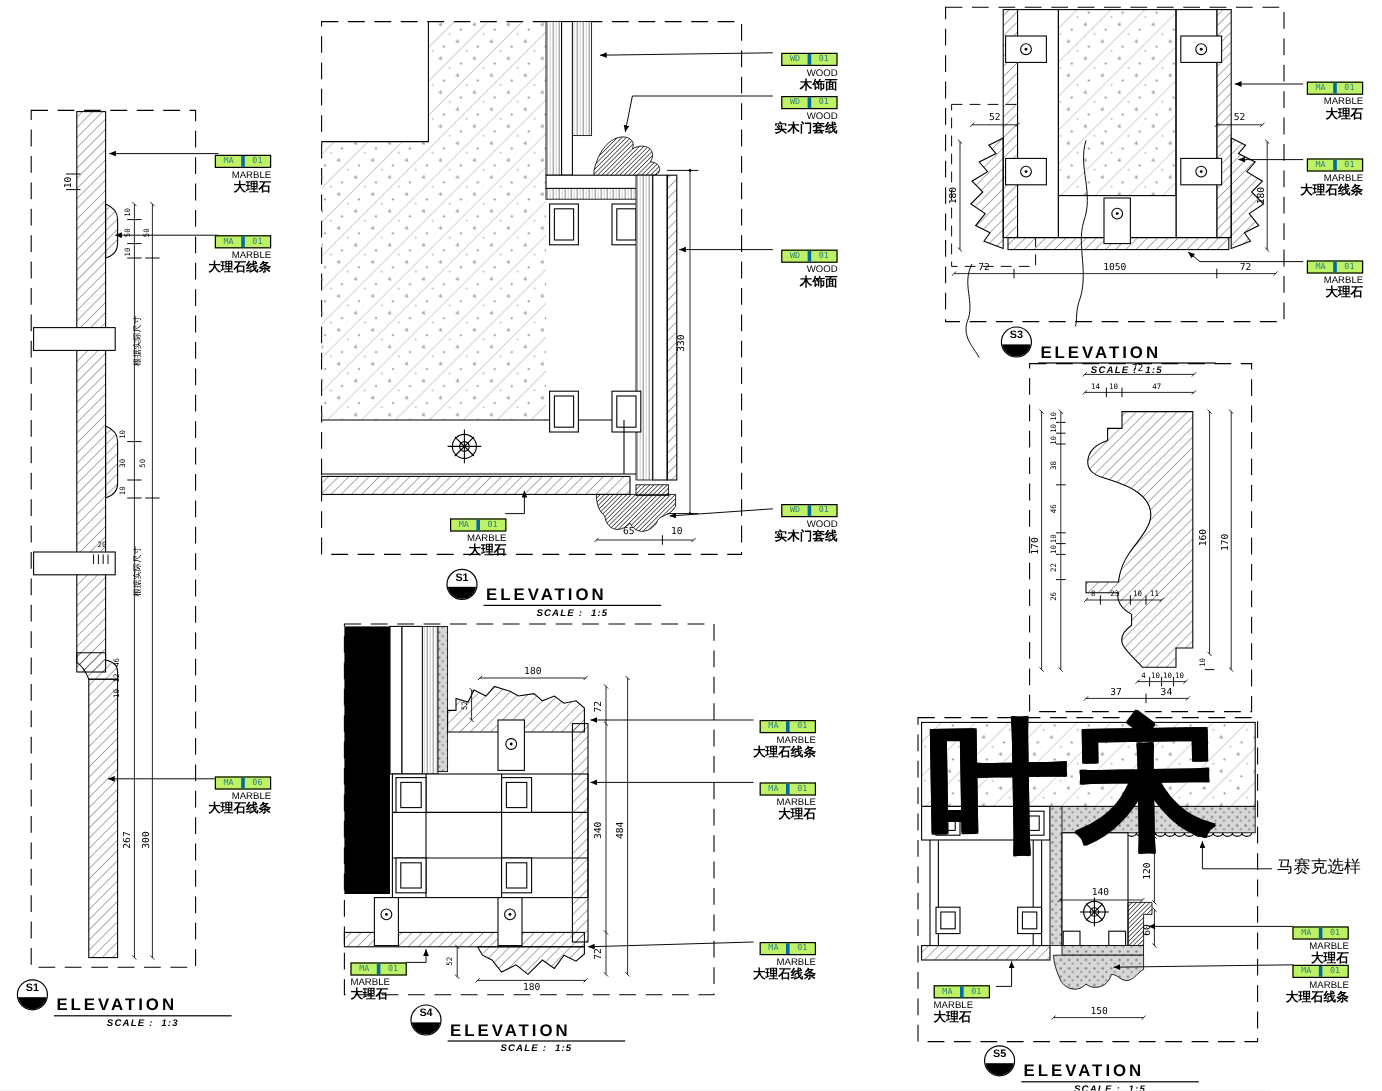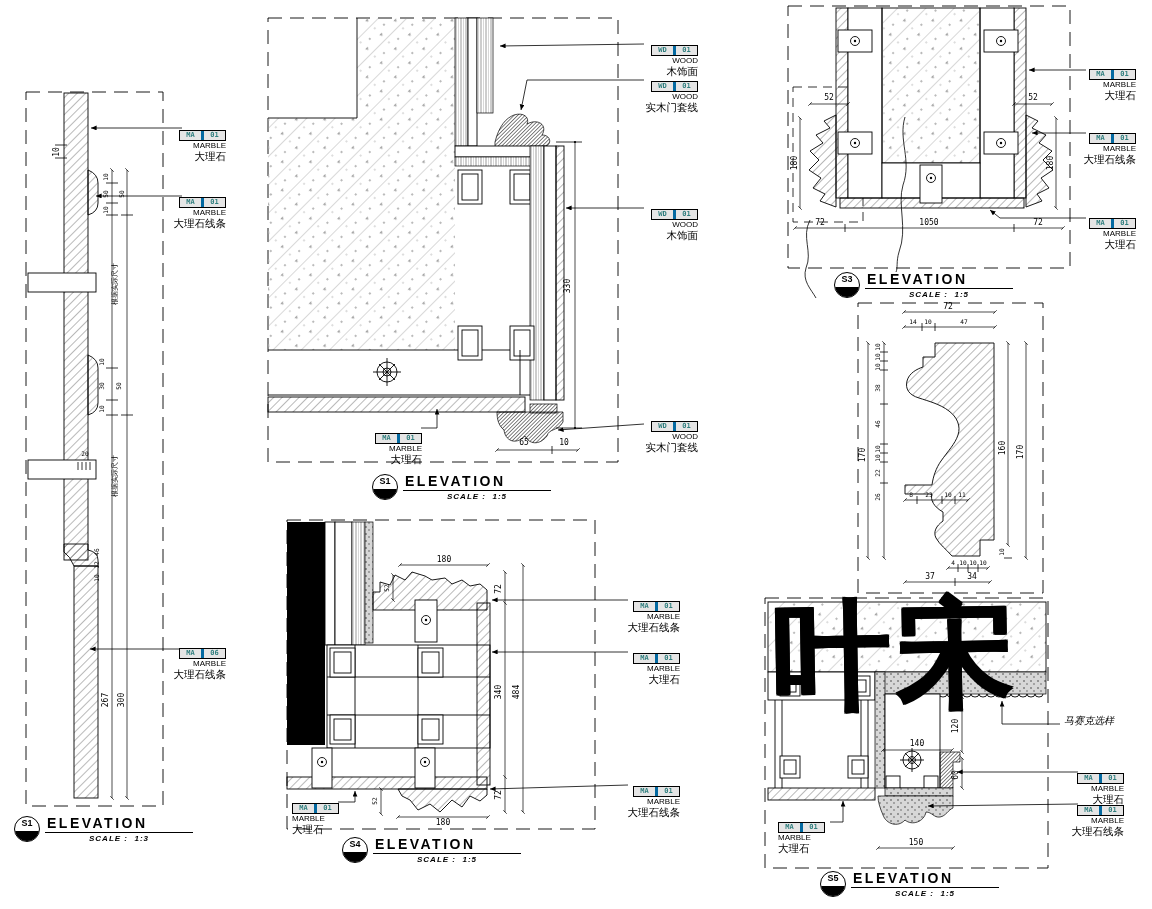--- a/index.html
+++ b/index.html
@@ -19,36 +19,36 @@
   .sg{fill:url(#wgrain);stroke:#000;stroke-width:.7;}
   .sp{fill:url(#stip);stroke:#000;stroke-width:.7;}
   .ln{stroke:#000;stroke-width:.9;fill:none;}
   .dim{stroke:#000;stroke-width:.7;fill:none;}
   .lead{stroke:#000;stroke-width:.8;fill:none;}
   .tkx{stroke:#000;stroke-width:.8;}
   .blk{fill:#000;}
   
   .mlabel{position:absolute;width:64px;text-align:right;z-index:6;}
   .mlabel.la{text-align:left;}
-  .tagrow{display:inline-flex;border:1px solid #000;background:#e5e5e5;font-weight:bold;}
+  .tagrow{display:inline-flex;border:1px solid #000;background:#bef264;}
   .tcell{display:block;min-width:17px;padding:0 2px;font-family:"DejaVu Sans Mono",monospace;
          font-size:7px;line-height:9px;color:#2f7e7e;text-align:center;}
   .tcell + .tcell{border-left:3px solid #0369a1;}
   .men{font-size:8px;line-height:9px;color:#000;}
-  .mcn{font-size:10.5px;line-height:12px;color:#000;white-space:nowrap;}
-  .cnnote{position:absolute;font-size:10px;color:#000;z-index:6;white-space:nowrap;font-style:italic;}
+  .mcn{font-size:10.5px;line-height:12px;color:#000;white-space:nowrap;font-weight:bold;}
+  .cnnote{position:absolute;font-size:14px;color:#000;z-index:6;white-space:nowrap;}
   
   .tblock{position:absolute;display:flex;align-items:flex-start;gap:5px;z-index:6;}
   .tcirc{width:24px;height:24px;border:1.5px solid #000;border-radius:50%;overflow:hidden;
          font-weight:bold;font-size:9px;text-align:center;background:#fff;flex:none;}
   .tid{display:block;height:14px;line-height:12px;}
   .tfill{height:13px;background:#000;}
   .twrap{min-width:148px;}
   .tmain{font-weight:bold;font-size:14px;letter-spacing:2.5px;border-bottom:1.6px solid #000;
-         padding:0 6px 1px 2px;line-height:15px;}
+         padding:0 6px 1px 2px;line-height:15px;margin-top:14px;}
   .tscale{font-weight:bold;font-size:8px;text-align:center;margin-top:1px;letter-spacing:1px;font-style:italic;}
   
   .wm{position:absolute;left:772px;top:608px;z-index:7;font-family:"DejaVu Serif",serif;
       font-weight:bold;font-size:118px;line-height:92px;color:#000;letter-spacing:6px;
       transform:rotate(-1deg);pointer-events:none;
       text-shadow:1.5px 0 #000,0 1.5px #000,1.5px 1.5px #000;}
 </style>
 </head>
 <body>
 

